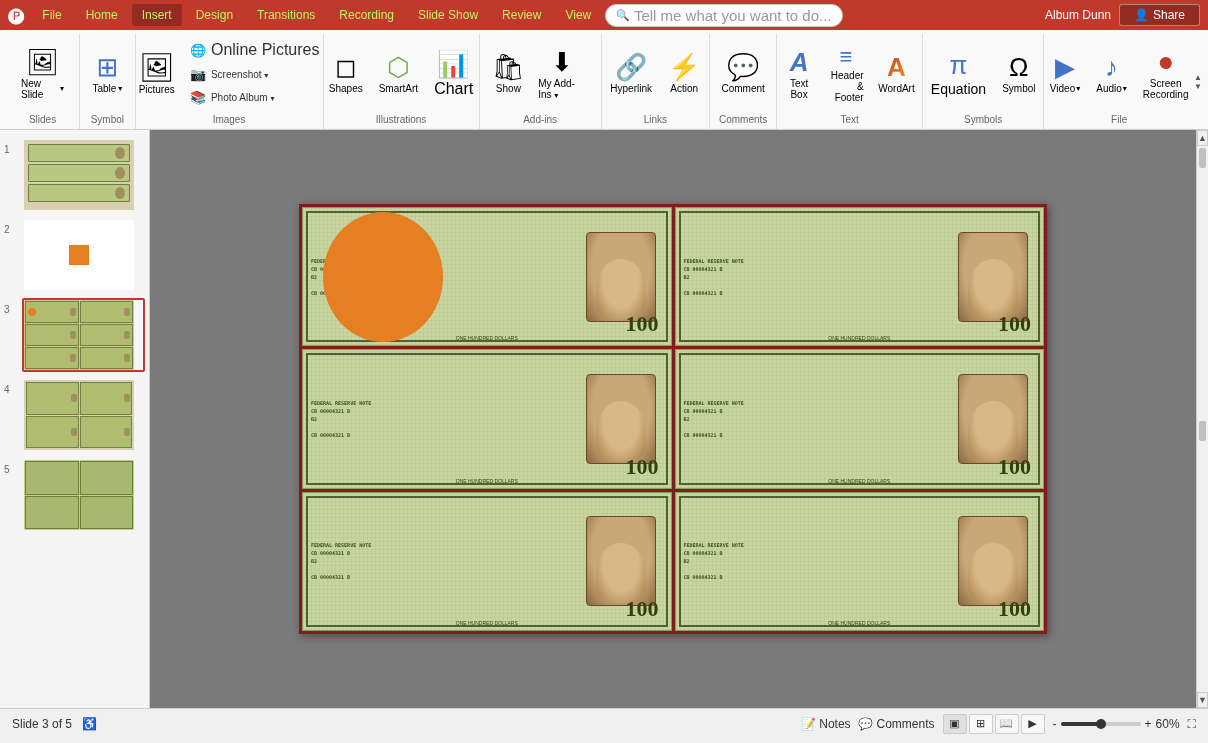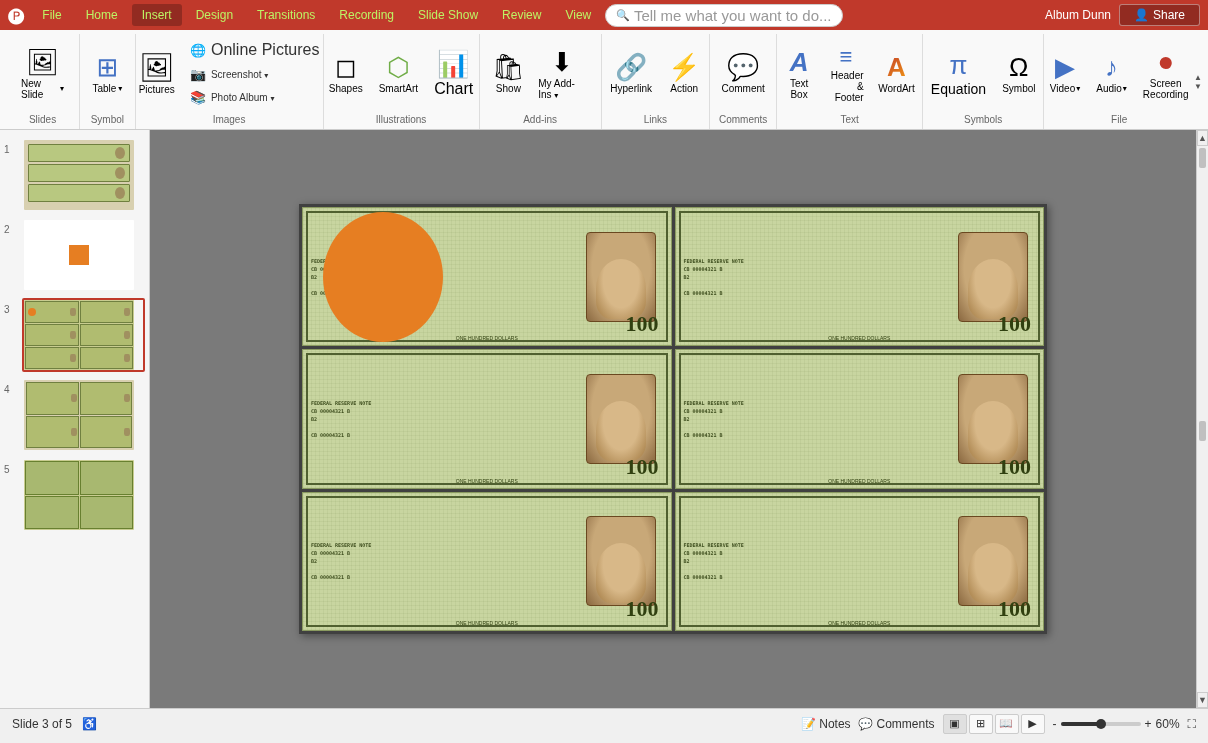--- a/index.html
+++ b/index.html
@@ -147,21 +147,21 @@
     #canvas-area {
       flex: 1;
       display: flex;
       align-items: center;
       justify-content: center;
       background: #7a7a7a;
       position: relative;
     }
 
     #slide-canvas {
-      background: #404040;
+      background: #7f1d1d;
       width: 748px;
       height: 430px;
       position: relative;
       box-shadow: 2px 2px 8px rgba(0,0,0,0.4);
     }
 
     .money-note {
       background: #c8d5a0;
       border: 1px solid #8a9a60;
       position: relative;

